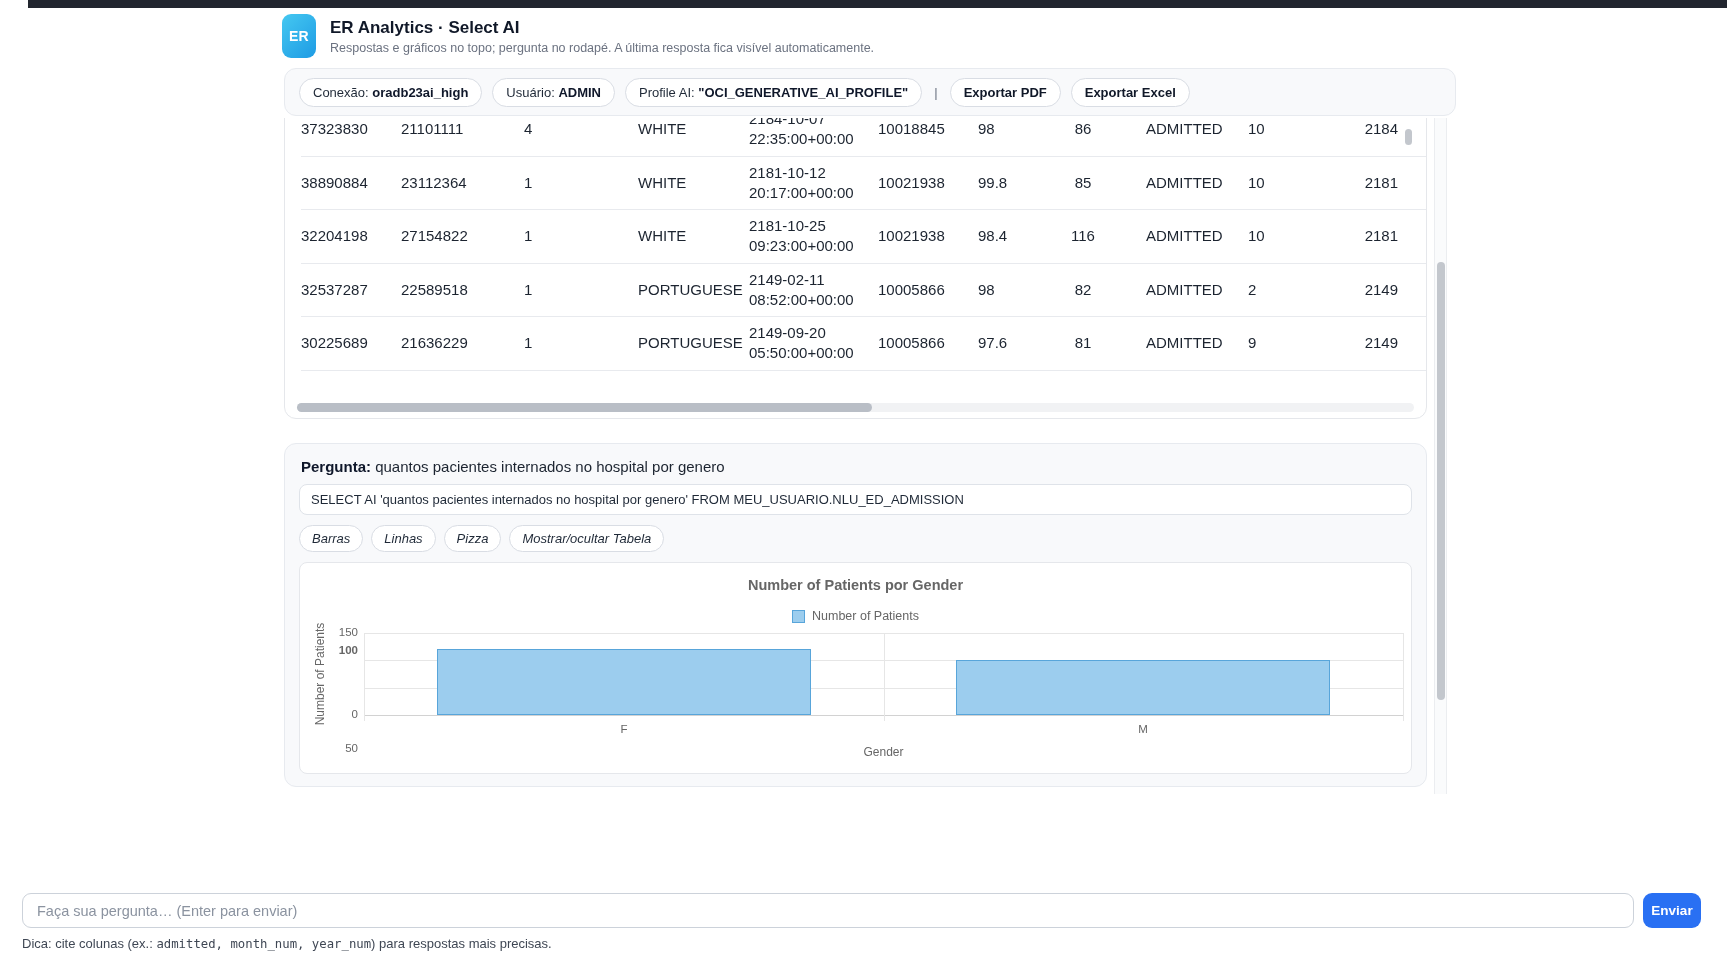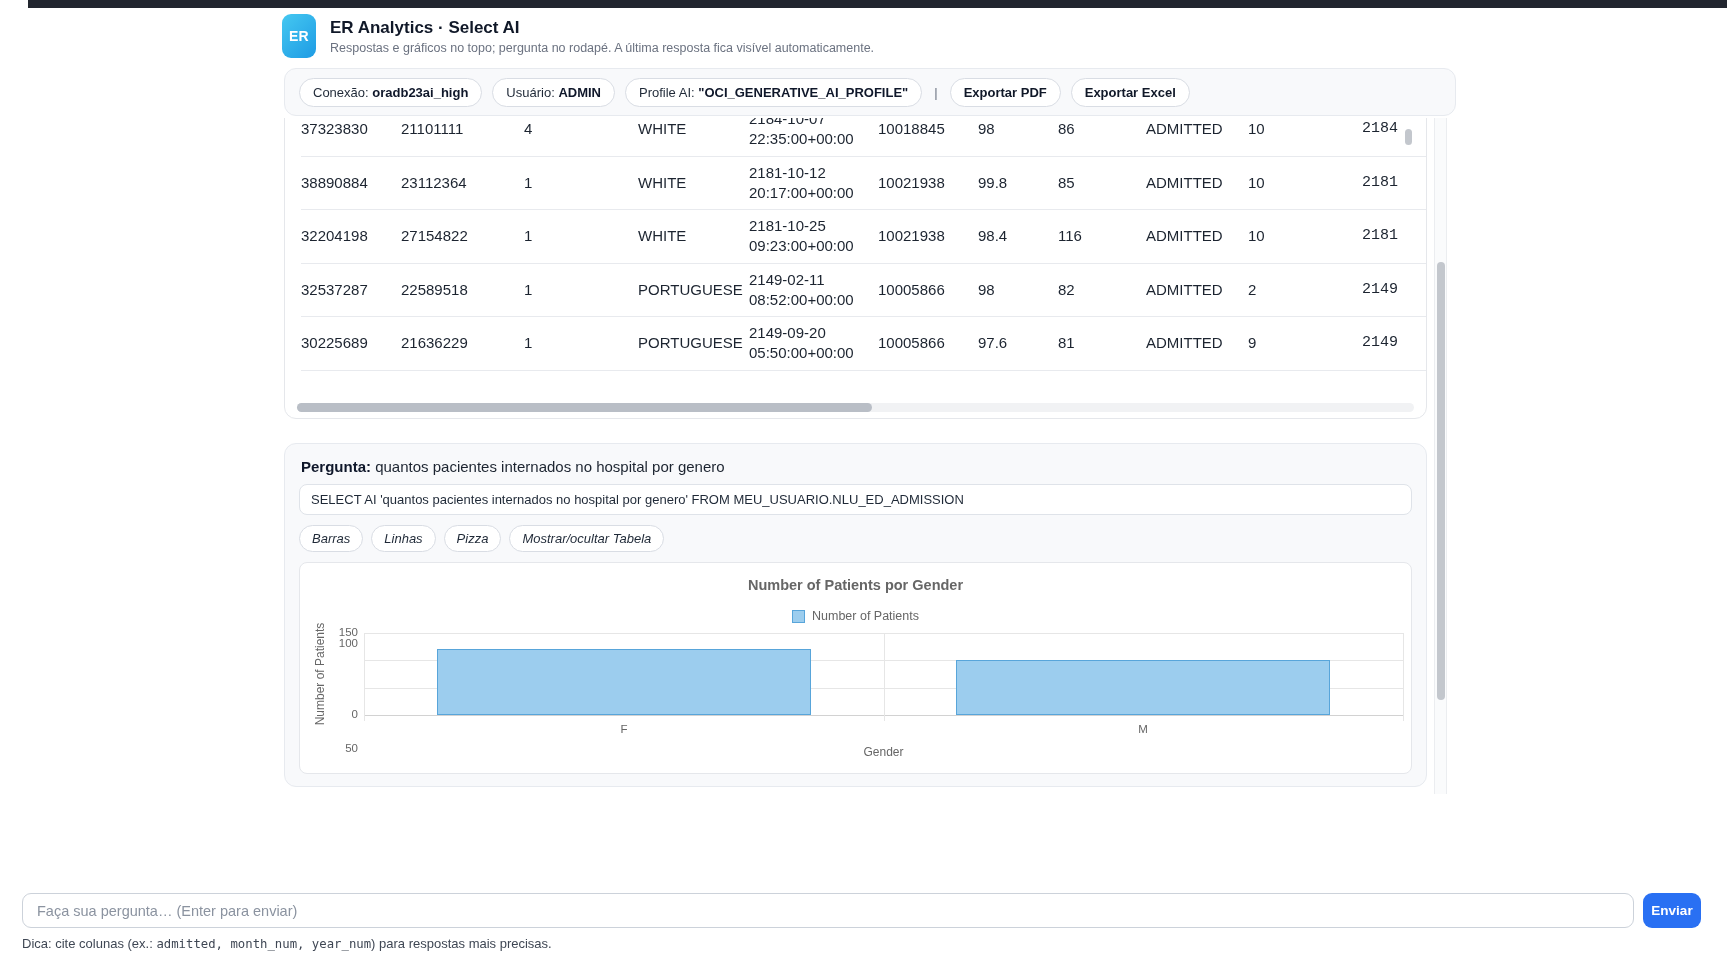--- a/index.html
+++ b/index.html
@@ -23,23 +23,23 @@
 
   
   .scroll-region { position:absolute; left:284px; top:118px; width:1143px; height:676px; overflow:hidden; }
 
   
   .table-card { position:relative; margin-top:-16px; background:#fff; border:1px solid #e5e7eb; border-radius:12px; overflow:hidden; }
   .table-viewport { height:296px; overflow:hidden; padding-left:16px; }
   table { border-collapse:collapse; table-layout:fixed; width:1127px; }
   col.c1{width:100px} col.c2{width:123px} col.c3{width:114px} col.c4{width:111px} col.c5{width:129px} col.c6{width:100px} col.c7{width:80px} col.c8{width:60px} col.c9{width:130px} col.c10{width:105px} col.c11{width:75px}
   td { font-size:15px; color:#1c2430; padding:6px 4px 6px 0; border-bottom:1px solid #e8eaee; height:52px; vertical-align:middle; line-height:1.35; }
-  td:nth-child(8){ text-align:left; padding-right:10px; }
+  td:nth-child(8){ text-align:center; padding-right:10px; }
   td:nth-child(9){ padding-left:28px; }
-  td:nth-child(11){ text-align:right; padding-right:30px;font-family:Liberation Mono, monospace; }
+  td:nth-child(11){ text-align:right; padding-right:30px; }
   .v-thumb { position:absolute; right:14px; top:26px; width:7px; height:16px; background:#c3c7cd; border-radius:4px; }
   .h-scroll { margin:4px 12px 6px 12px; height:9px; border-radius:5px; background:#f1f2f4; position:relative; }
   .h-thumb { position:absolute; left:0; top:0; height:9px; width:51.5%; background:#b9bec6; border-radius:5px; }
 
   
   .pergunta-card { margin-top:24px; background:#f8f9fb; border:1px solid #e7eaef; border-radius:12px; padding:12px 14px 12px 14px; }
   .q-line { font-size:15px; color:#1c2430; margin:2px 0 9px 2px; }
   .q-line b { color:#0f172a; }
   .sql-box { background:#fff; border:1px solid #dfe3e9; border-radius:8px; padding:7px 11px; font-family:Liberation Sans, sans-serif; font-size:13px; color:#1f2937; white-space:nowrap; overflow:hidden; }
   .chips { display:flex; gap:8px; margin:10px 0 10px 0;font-style:italic; }
@@ -204,21 +204,21 @@
         <span class="legend-box" style="background: rgb(156, 205, 238); border-color: rgb(88, 165, 218);"></span>
         <span class="legend-label">Number of Patients</span>
       </div>
       <div class="y-title">Number of Patients</div>
       <div class="plot" id="plot">
           <div class="hgrid zero" style="top: 152px;"></div>
           <div class="ytick" style="top: 145px;">0</div>
           <div class="hgrid" style="top: 124.667px;"></div>
           <div class="ytick" style="top: 131px; margin-top: 48px;">50</div>
           <div class="hgrid" style="top: 97.3333px;"></div>
-          <div class="ytick" style="top: 74px;">100</div>
+          <div class="ytick" style="top: 81px; font-weight: bold;">100</div>
           <div class="hgrid" style="top: 70px;"></div>
           <div class="ytick" style="top: 63px;">150</div>
           <div class="vgrid" style="left: 0px;"></div>
           <div class="vgrid" style="left: 520px;"></div>
           <div class="vgrid" style="left: 1039px;"></div>
           <div class="bar" style="left: 73px; width: 374px; top: 86px; height: 66px; background: rgb(156, 205, 238); border: 1px solid rgb(88, 165, 218);"></div>
           <div class="xlabel" style="left: 260px;">F</div>
           <div class="bar" style="left: 592px; width: 374px; top: 97px; height: 55px; background: rgb(156, 205, 238); border: 1px solid rgb(88, 165, 218);"></div>
           <div class="xlabel" style="left: 779px;">M</div>
         </div>

